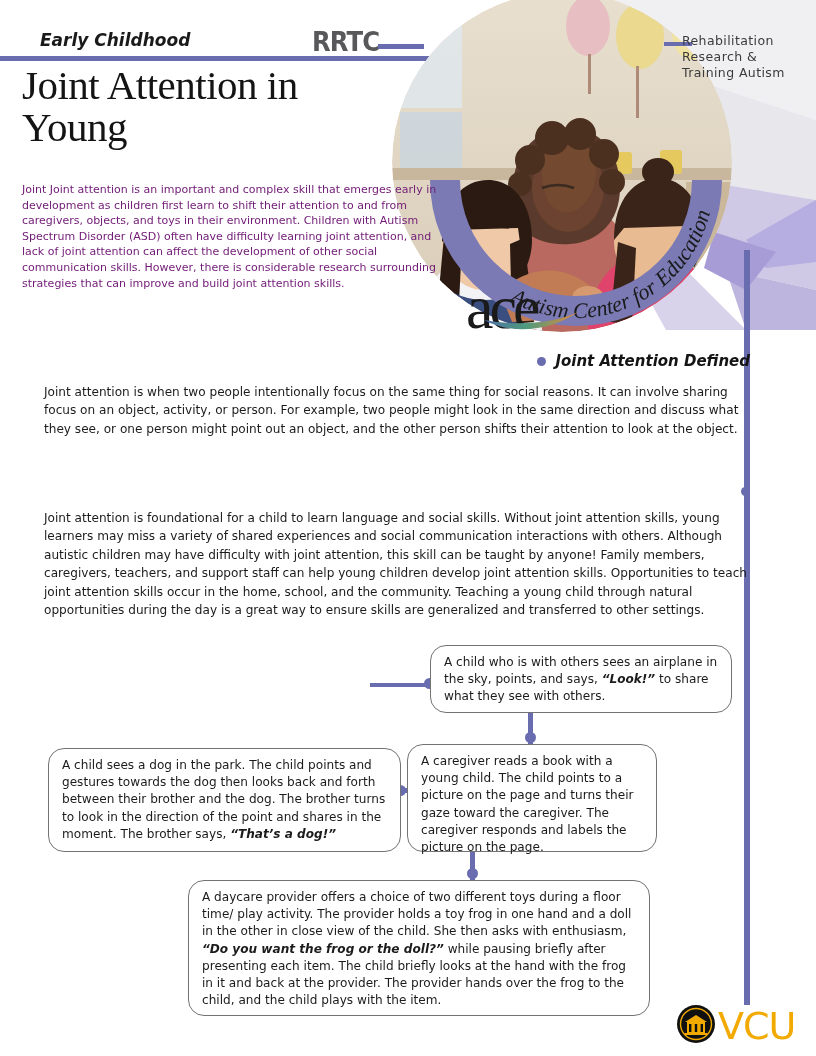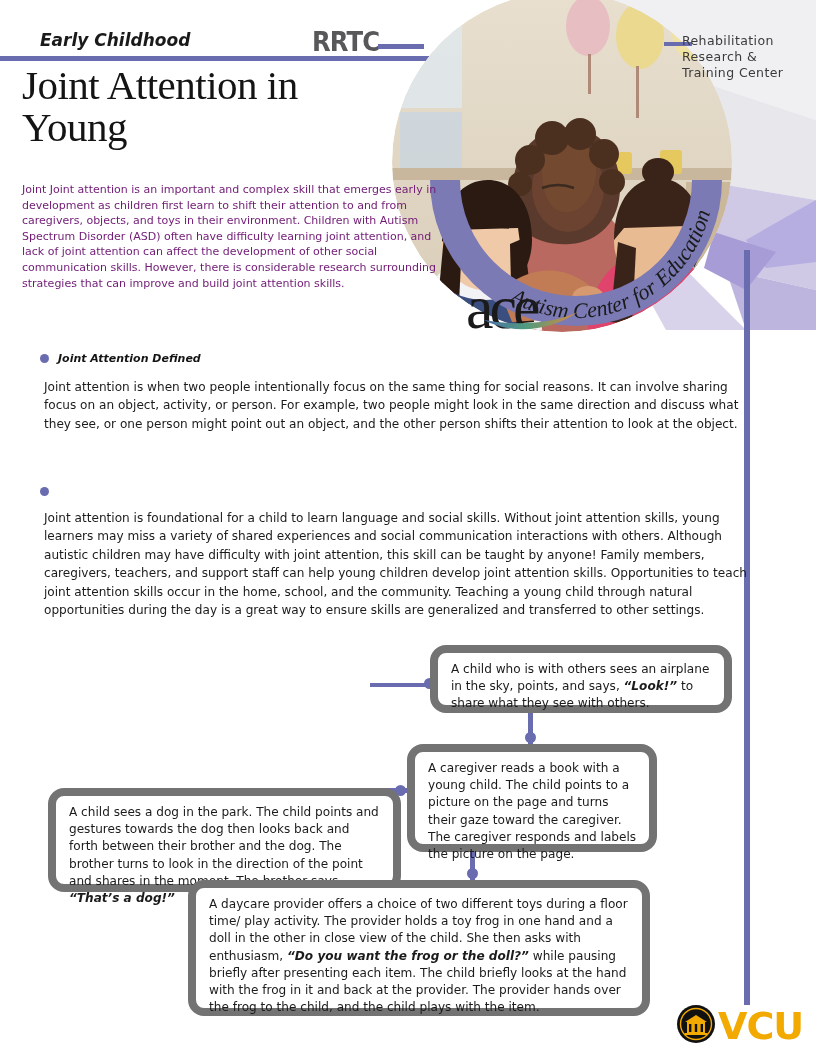--- a/index.html
+++ b/index.html
@@ -157,26 +157,27 @@
 
   .section {
     position: absolute;
     left: 40px;
     width: 710px;
   }
   .sec-head {
     font-family: "DejaVu Sans", sans-serif;
     font-style: italic;
     font-weight: bold;
-    font-size: 11px;
+    font-size: 15px;
     color: #141414;
     margin: 0 0 13px 0;
     display: flex;
     align-items: center;
     gap: 9px;
+    justify-content: flex-end;
   }
   .bullet-dot {
     width: 9px;
     height: 9px;
     border-radius: 50%;
     background: #6a6cb0;
     flex: 0 0 auto;
     display: inline-block;
   }
   .sec-body {
@@ -209,35 +210,35 @@
     top: 683px;
     width: 62px;
     height: 4px;
     background: #6a6cb0;
   }
 
   
   .callout {
     position: absolute;
     box-sizing: border-box;
-    border: 8px solid #737373;
+    border: 1px solid #737373;
     border-radius: 16px;
     background: #ffffff;
     font-family: "DejaVu Sans", sans-serif;
     font-size: 12.1px;
     line-height: 1.42;
     color: #1b1b1b;
     padding: 8px 12px 8px 13px;
   }
   .callout b {
     font-weight: bold;
     font-style: italic;
   }
   #callout-airplane { left: 430px; top: 645px; width: 302px; height: 68px; }
-  #callout-dog      { left: 48px;  top: 788px; width: 353px; height: 104px; }
+  #callout-dog      { left: 48px;  top: 748px; width: 353px; height: 104px; }
   #callout-book     { left: 407px; top: 744px; width: 250px; height: 108px; }
   #callout-daycare  { left: 188px; top: 880px; width: 462px; height: 136px; }
 
   
   .conn { position: absolute; background: #6a6cb0; }
   .dot {
     position: absolute;
     width: 11px;
     height: 11px;
     border-radius: 50%;
@@ -248,21 +249,21 @@
   .vcu {
     position: absolute;
     left: 676px;
     top: 1004px;
     display: flex;
     align-items: center;
     gap: 2px;
   }
   .vcu-word {
     font-family: "DejaVu Sans", sans-serif;
-    font-weight: bold;
+    font-weight: normal;
     font-size: 38px;
     color: #f2a900;
     letter-spacing: -1px;
     line-height: 1;
     text-align: right;
   }
 </style>
 </head>
 <body>
 
@@ -383,21 +384,21 @@
       </defs>
       <text x="0" y="56" font-family="'Liberation Serif', serif" font-size="62" fill="#1a1a1a" letter-spacing="-4">ace</text>
       <path d="M18 48 C48 64 86 58 112 40 C86 52 50 54 18 48 Z" fill="url(#swoosh)"></path>
     </svg>
   </div>
 
   <div class="rrtc-label-dash"></div>
   <div class="rrtc-label">
     <div>Rehabilitation</div>
     <div>Research &amp;</div>
-    <div>Training Center</div>
+    <div>Training Autism</div>
   </div>
 
   <div class="vrule"></div>
 
   <div class="intro">Joint Joint attention is an important and complex skill that emerges early in development as children first learn to shift their attention to and from caregivers, objects, and toys in their environment. Children with Autism Spectrum Disorder (ASD) often have difficulty learning joint attention, and lack of joint attention can affect the development of other social communication skills. However, there is considerable research surrounding strategies that can improve and build joint attention skills.</div>
 
   <div class="section" id="section-defined">
     <div class="sec-head">
       <span class="bullet-dot"></span>
       <span>Joint Attention Defined</span>

